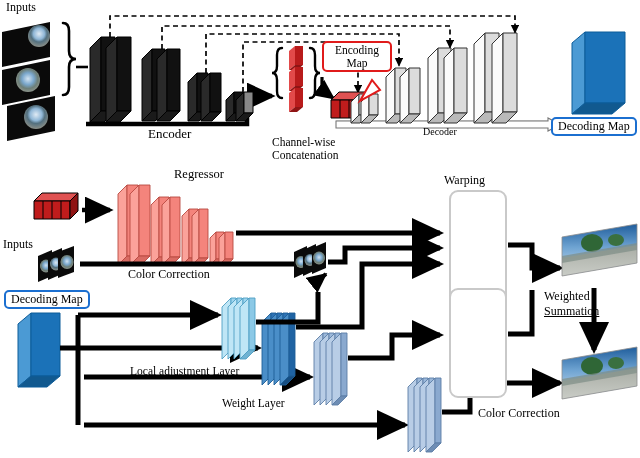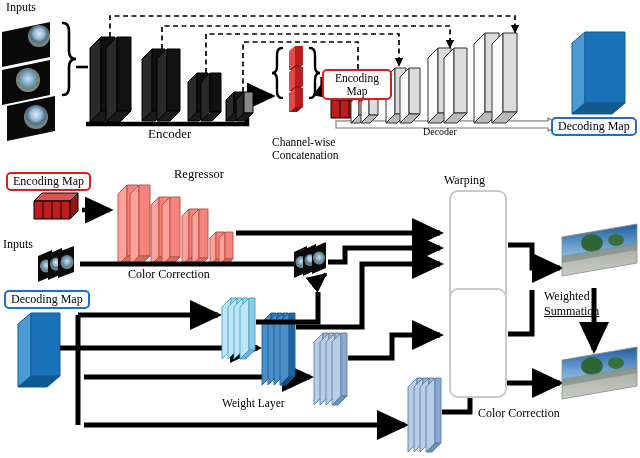--- a/index.html
+++ b/index.html
@@ -414,37 +414,37 @@
 
   <div class="lbl" style="left:6px;top:1px;font-size:12px;">Inputs</div>
 
   <div class="lbl" style="left:148px;top:127px;font-size:13px;">Encoder</div>
 
   <div class="lbl" style="left:272px;top:136px;font-size:11.5px;">Channel-wise</div>
   <div class="lbl" style="left:272px;top:149px;font-size:11.5px;">Concatenation</div>
 
   <div class="lbl" style="left:423px;top:127px;font-size:10px;">Decoder</div>
 
-  <div class="box-lbl box-red" style="left:322px;top:41px;width:56px;text-align:center;font-size:11.5px;margin-top:28px;">
+  <div class="box-lbl box-red" style="left:322px;top:41px;width:56px;text-align:center;font-size:11.5px;">
     <div>Encoding</div>
     <div>Map</div>
   </div>
 
   <div class="box-lbl box-blue" style="left:551px;top:117px;font-size:12px;">Decoding Map</div>
 
-  <div class="box-lbl box-red" style="left:6px;top:172px;font-size:12px;">Encoding Map</div>
 
   <div class="lbl" style="left:174px;top:168px;font-size:12.5px;text-align:center;">Regressor</div>
 
   <div class="lbl" style="left:3px;top:238px;font-size:12px;">Inputs</div>
 
   <div class="lbl" style="left:128px;top:268px;font-size:12px;">Color Correction</div>
 
   <div class="box-lbl box-blue" style="left:4px;top:290px;font-size:12px;">Decoding Map</div>
 
+  <div class="lbl" style="left:130px;top:365px;font-size:11.5px;">Local adjustment Layer</div>
   <div class="lbl" style="left:222px;top:397px;font-size:11.5px;">Weight Layer</div>
 
   <div class="lbl" style="left:444px;top:174px;font-size:12px;">Warping</div>
 
   <div class="lbl" style="left:544px;top:290px;font-size:12px;">Weighted</div>
   <div class="lbl" style="left:544px;top:305px;font-size:12px;text-decoration:underline;">Summation</div>
 
   <div class="lbl" style="left:478px;top:407px;font-size:12px;">Color Correction</div>
 
 </div>

